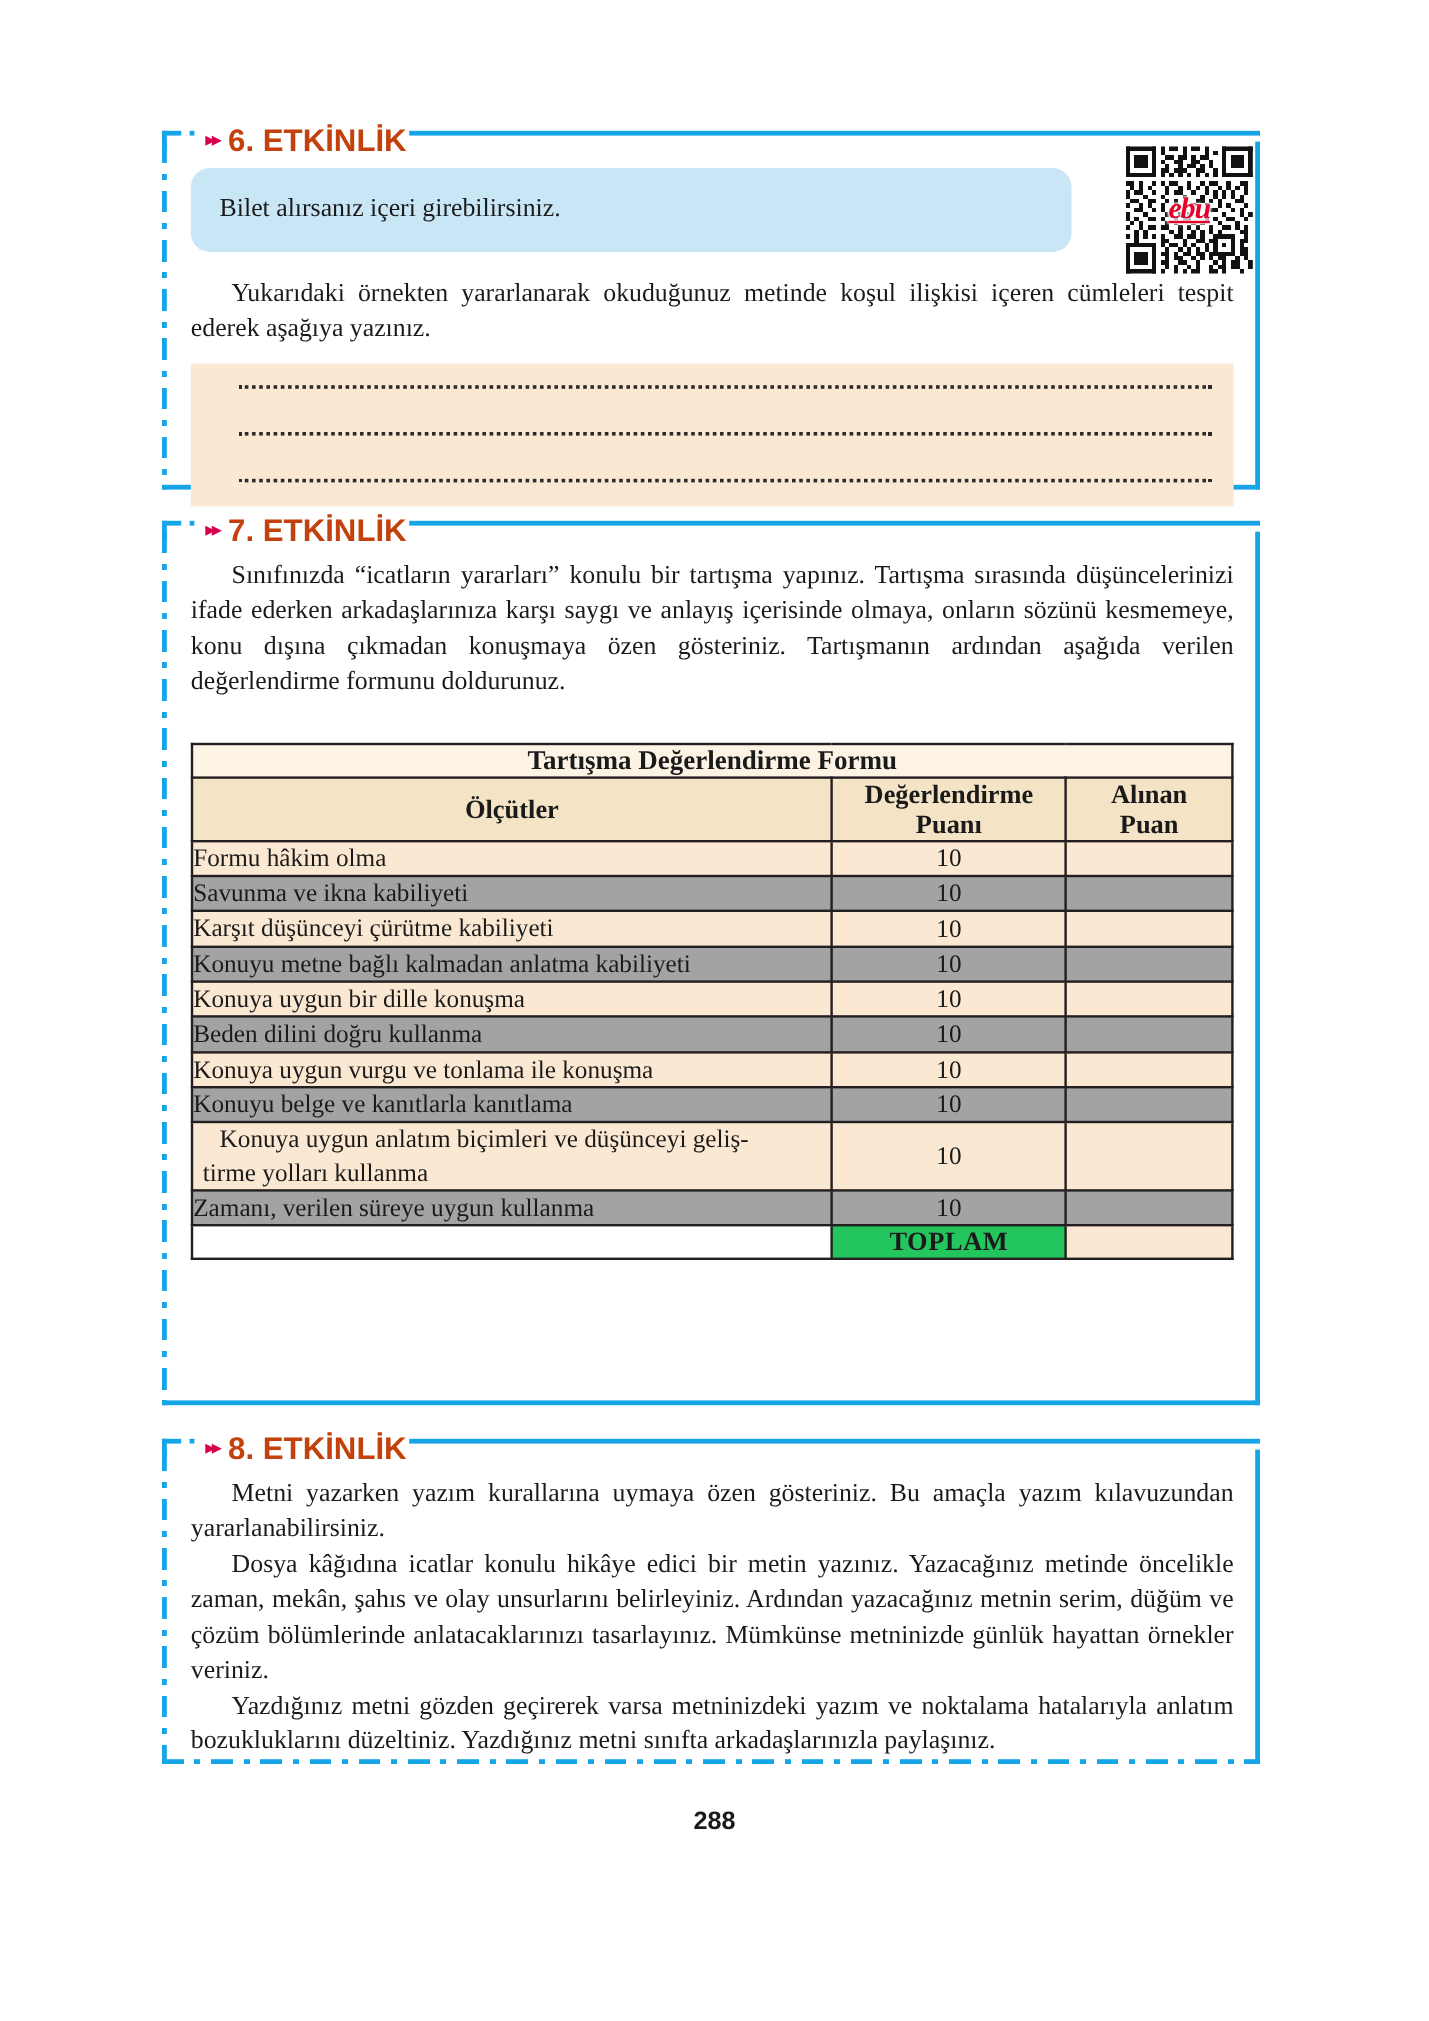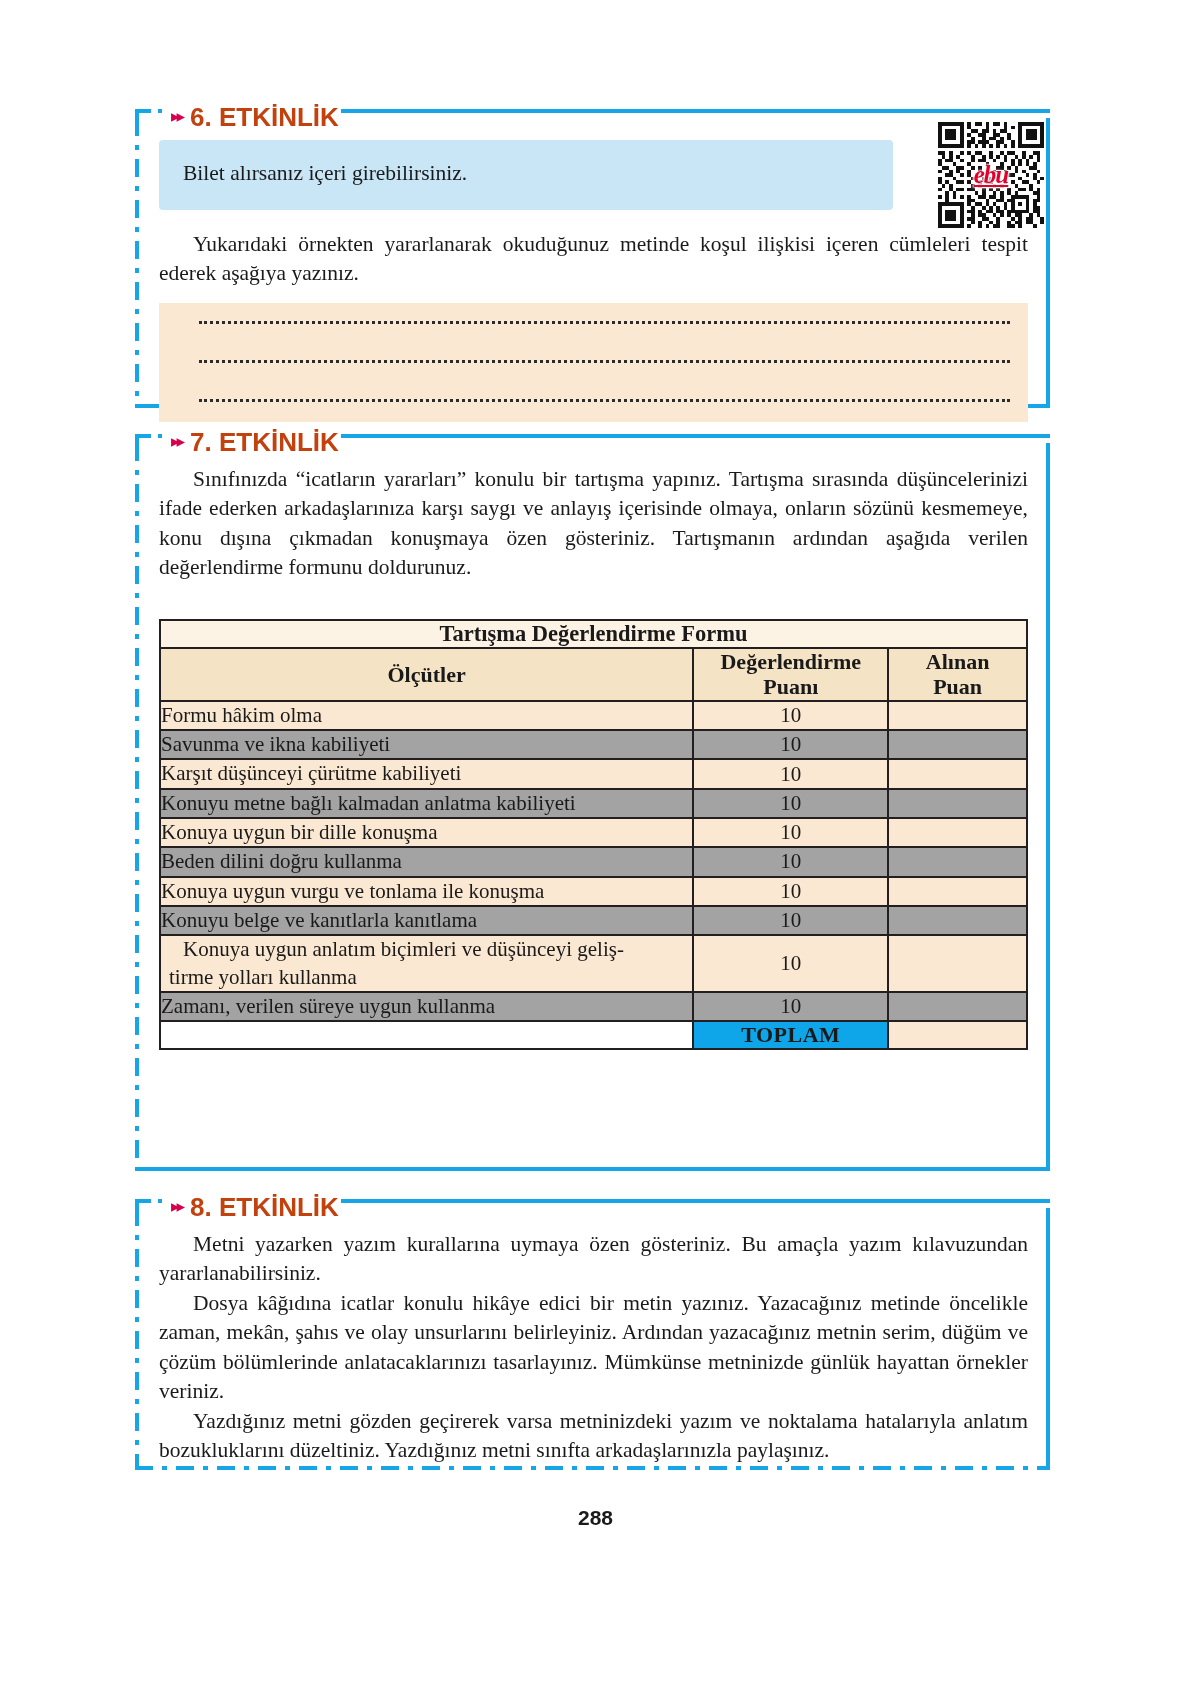--- a/index.html
+++ b/index.html
@@ -142,21 +142,21 @@
     font-size: 21.5px;
     line-height: 1.37;
     text-align: justify;
     text-indent: 34px;
     hyphens: none;
   }
 
   
   .bubble {
     background: #c9e6f7;
-    border-radius: 4px;
+    border-radius: 16px;
     padding: 20px 24px 22px 24px;
     font-size: 21.5px;
     line-height: 1.3;
     margin-bottom: 20px;
   }
 
   
   .qr-wrap {
     position: absolute;
     right: 6px;
@@ -243,21 +243,21 @@
   td.got { }
   tr.r-odd  td { background: #fbe8d2; }
   tr.r-even td { background: #a3a3a3; }
   td.blank-cell {
     background: #ffffff !important;
     border-left: none;
     border-bottom: none;
     border-right: 2px solid #231f20;
   }
   td.total-label {
-    background: #0ea5e9;
+    background: #22c55e;
     text-align: center;
     font-weight: bold;
     font-size: 22px;
     padding: 10px 4px 11px 4px;
     letter-spacing: 0.5px;
   }
   td.total-val { background: #fbe8d2; }
 
   
   .pageno {

